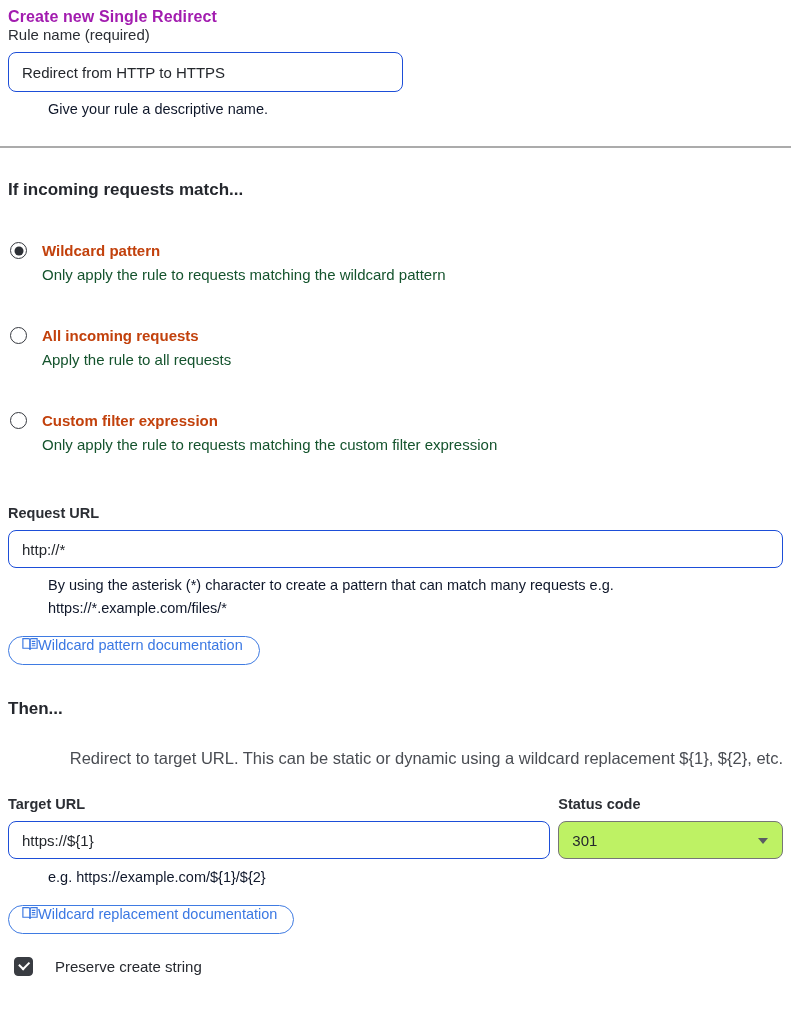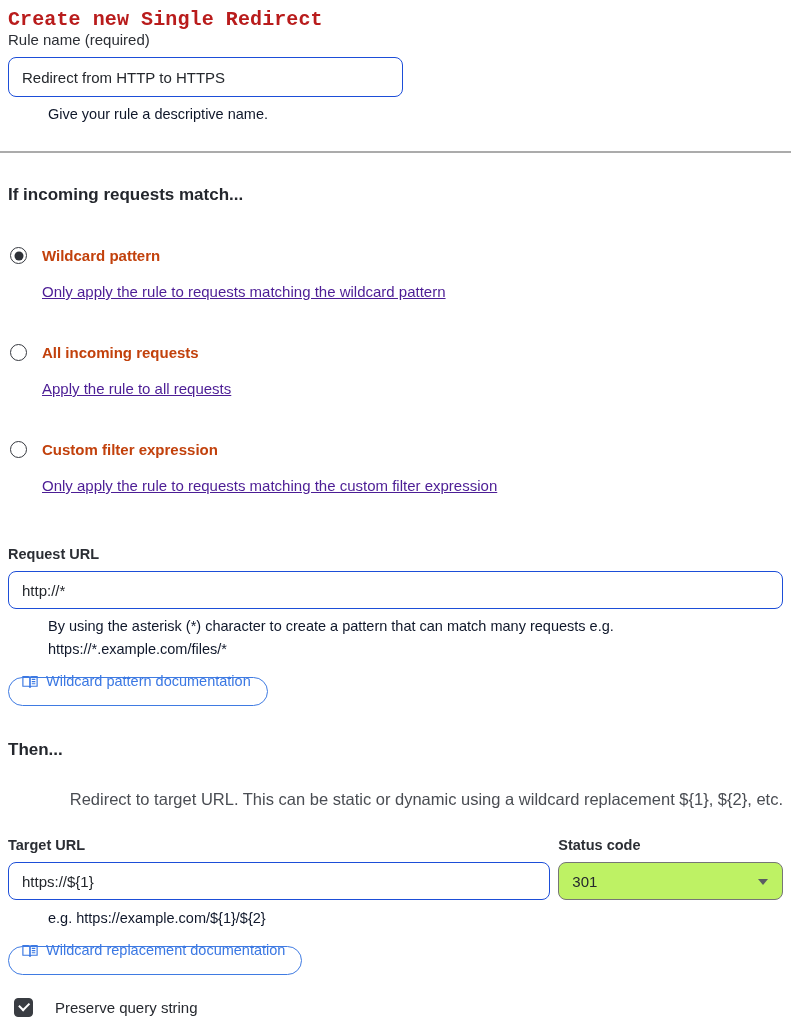--- a/index.html
+++ b/index.html
@@ -6,25 +6,24 @@
   html, body { background: #ffffff; }
   body {
     width: 791px;
     min-height: 1032px;
     font-family: "Liberation Sans", sans-serif;
     color: #21242a;
   }
   .page { padding: 8px 8px 10px 8px; }
 
   .page-title {
-    font-size: 20px;
+    font-size: 16px;
     font-weight: 700;
-    color: #b91c1c;
+    color: #a21caf;
     letter-spacing: 0.1px;
-    font-family: Liberation Mono, monospace;
   }
 
   .field-label {
     display: block;
     font-size: 15px;
     color: #2b2e34;
     margin-bottom: 9px;
   }
   .field-label.strong { font-weight: 700; font-size: 14.5px; }
 
@@ -86,31 +85,31 @@
     content: "";
     position: absolute;
     left: 50%; top: 50%;
     width: 9px; height: 9px;
     border-radius: 50%;
     background: #2d3036;
     transform: translate(-50%,-50%) scale(0);
   }
   .radio-option.on .radio-circle::after { transform: translate(-50%,-50%) scale(1); }
   .radio-label { font-size: 15px; font-weight: 700; color: #c2410c; line-height: 21px; }
-  .radio-desc { font-size: 15px; color: #4c1d95; line-height: 24px; margin-top: 14px; text-decoration: underline; }
+  .radio-desc { font-size: 15px; color: #14532d; line-height: 24px; margin-top: 2px; }
 
   .request-url-block { margin-top: 48px; }
   .full-input { margin-top: 0; }
 
   
   .doc-btn {
     margin-top: 16px;
     display: inline-flex;
-    align-items: flex-end;
-    gap: 8px;
+    align-items: flex-start;
+    gap: 0;
     height: 29px;
     padding: 0 16px 16px 13px;
     border: 1px solid #3f7be2;
     border-radius: 15px;
     background: #ffffff;
     color: #3b78e3;
     font-family: "Liberation Sans", sans-serif;
     font-size: 14.5px;
     cursor: pointer;
   }
@@ -258,16 +257,16 @@
       <label class="field-label strong">Status code</label>
       <div class="select-box">
         <span>301</span>
         <span class="select-arrow"></span>
       </div>
     </div>
   </div>
 
   <div class="checkbox-row on">
     <span class="checkbox-box"></span>
-    <span class="checkbox-label">Preserve query string</span>
+    <span class="checkbox-label">Preserve create string</span>
   </div>
 
 </div>
 
 </body></html>

